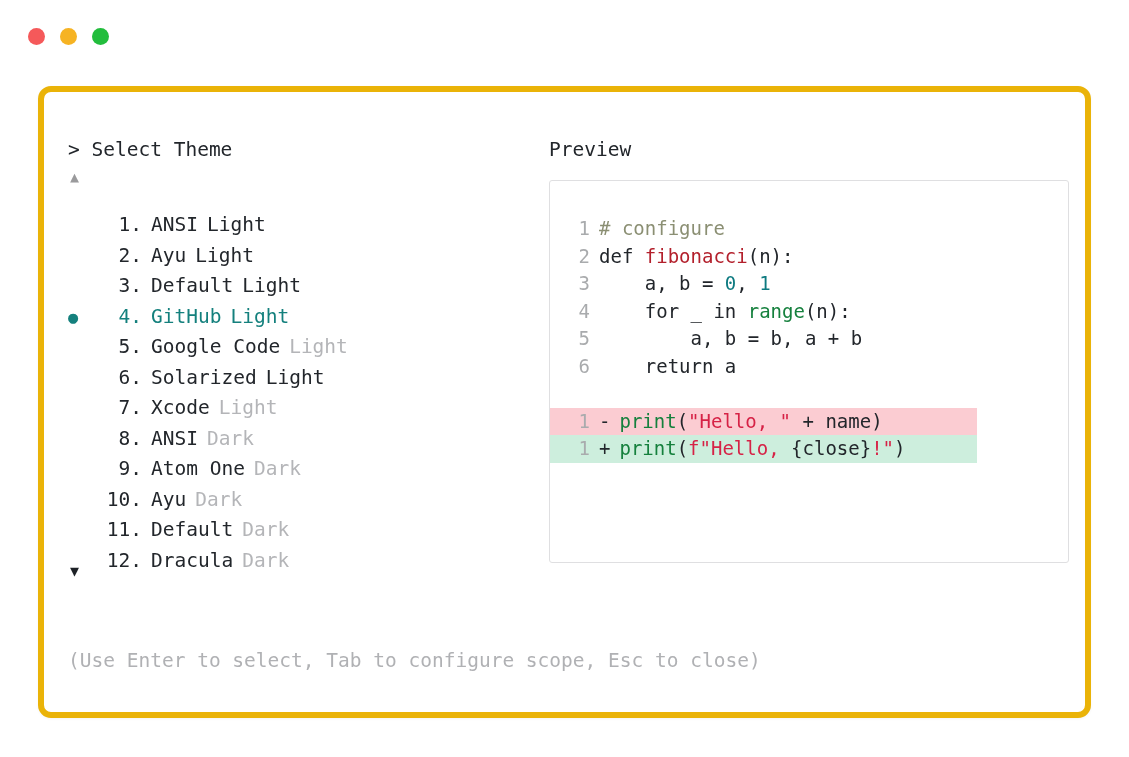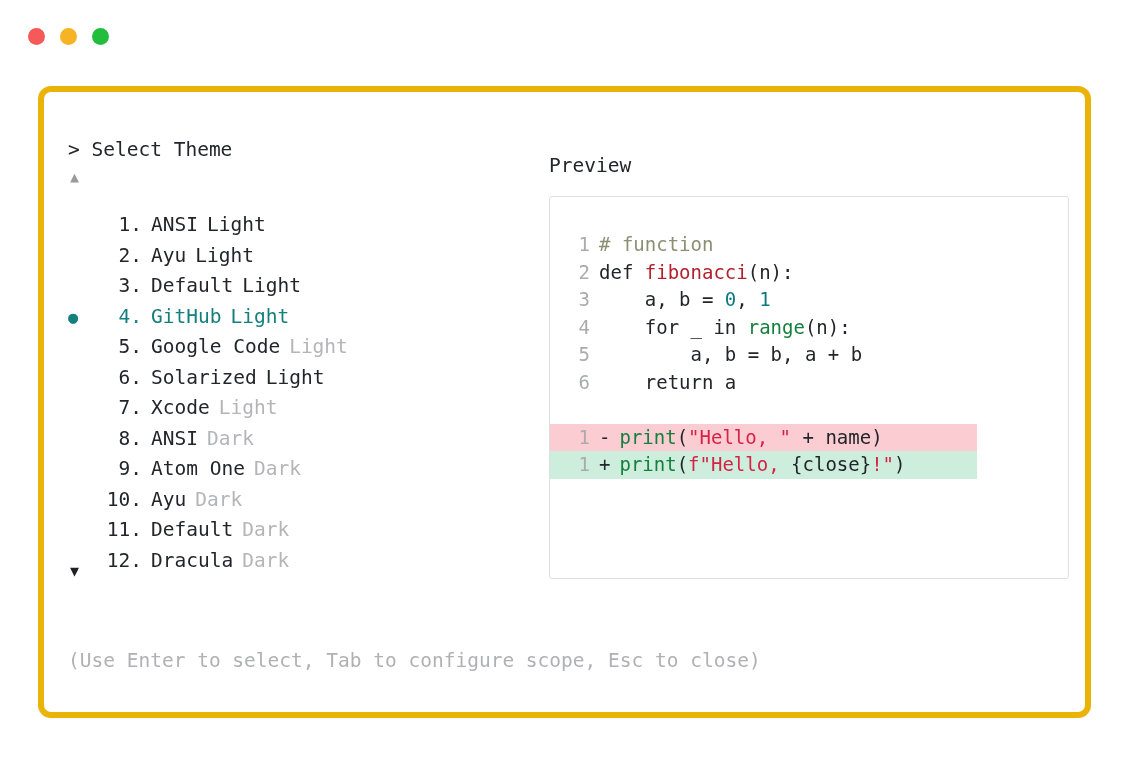--- a/index.html
+++ b/index.html
@@ -113,21 +113,20 @@
     white-space: pre;
     text-align: center;
   }
 
   
   .right-col {
     position: absolute;
     left: 505px;
     top: 44px;
     width: 520px;
-    margin-top: 16px;
   }
   .preview-label {
     font-size: 19.5px;
     color: #22262b;
     line-height: 28px;
   }
   .preview-box {
     margin-top: 16px;
     width: 520px;
     height: 383px;
@@ -215,21 +214,21 @@
       <div class="scroll-arrow arrow-down">▼</div>
     </div>
 
     <div class="hint">(Use Enter to select, Tab to configure scope, Esc to close)</div>
 
     <div class="right-col">
       <div class="preview-label">Preview</div>
 
       <div class="preview-box">
         <div id="code-body">
-            <div class="code-line"><span class="lineno">1</span><span class="codetext"><span class="tok-comment"># function</span></span></div>
+            <div class="code-line"><span class="lineno">1</span><span class="codetext"><span class="tok-comment"># configure</span></span></div>
             <div class="code-line"><span class="lineno">2</span><span class="codetext"><span class="tok-keyword">def </span><span class="tok-func">fibonacci</span><span class="tok-plain">(n):</span></span></div>
             <div class="code-line"><span class="lineno">3</span><span class="codetext"><span class="tok-plain">    a, b = </span><span class="tok-number">0</span><span class="tok-plain">, </span><span class="tok-number">1</span></span></div>
             <div class="code-line"><span class="lineno">4</span><span class="codetext"><span class="tok-plain">    for _ in </span><span class="tok-builtin">range</span><span class="tok-plain">(n):</span></span></div>
             <div class="code-line"><span class="lineno">5</span><span class="codetext"><span class="tok-plain">        a, b = b, a + b</span></span></div>
             <div class="code-line"><span class="lineno">6</span><span class="codetext"><span class="tok-plain">    return a</span></span></div>
           </div>
         <div class="gap-line"></div>
         <div id="diff-body">
             <div class="diff-line diff-del"><span class="lineno">1</span><span class="diff-sign">-</span><span><span class="tok-builtin">print</span><span class="tok-plain">(</span><span class="tok-string">"Hello, "</span><span class="tok-plain"> + name)</span></span></div>
             <div class="diff-line diff-add"><span class="lineno">1</span><span class="diff-sign">+</span><span><span class="tok-builtin">print</span><span class="tok-plain">(</span><span class="tok-string">f"Hello, </span><span class="tok-plain">{close}</span><span class="tok-string">!"</span><span class="tok-plain">)</span></span></div>

